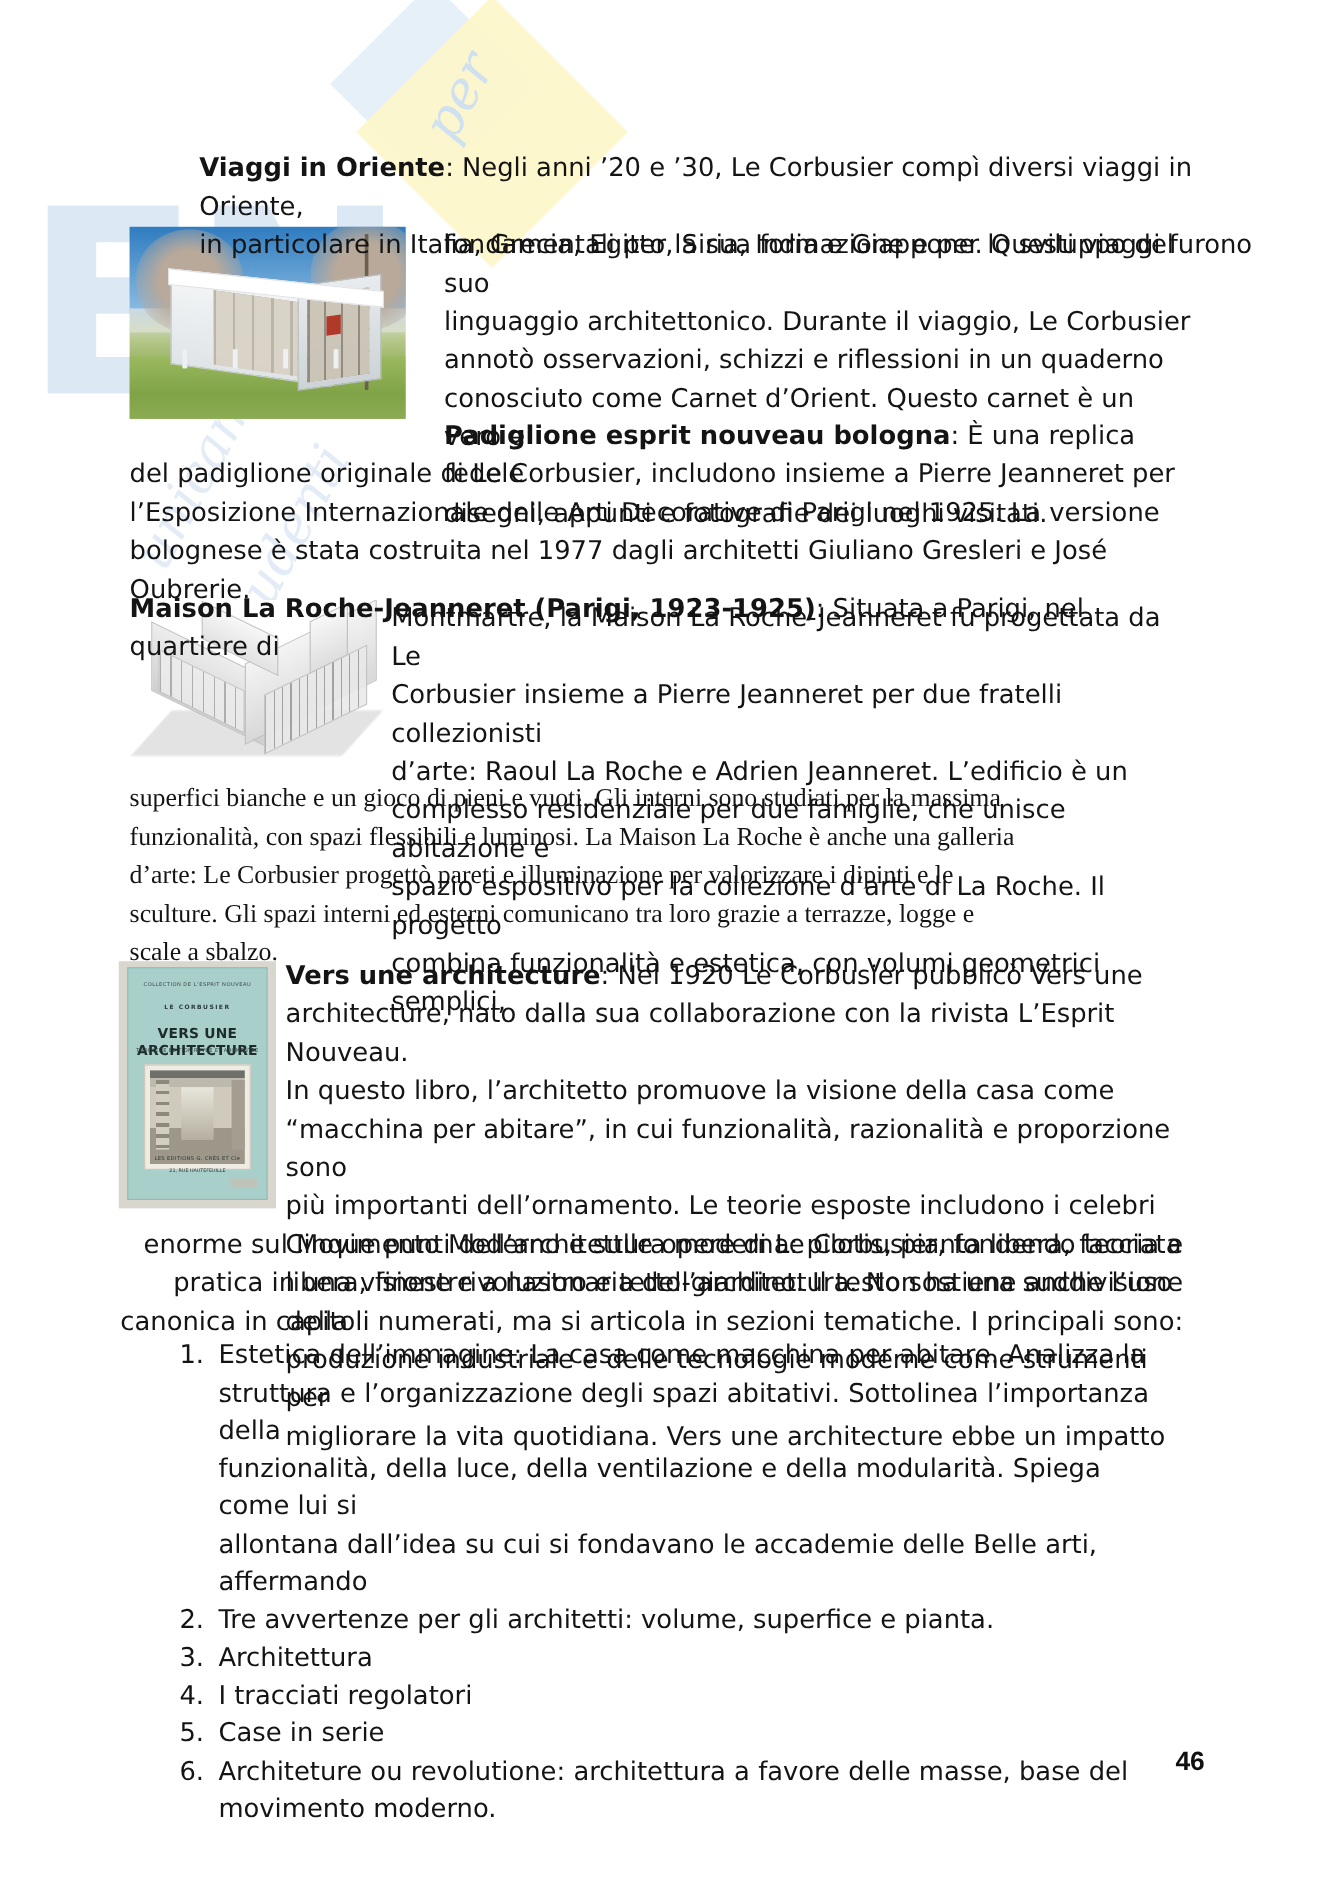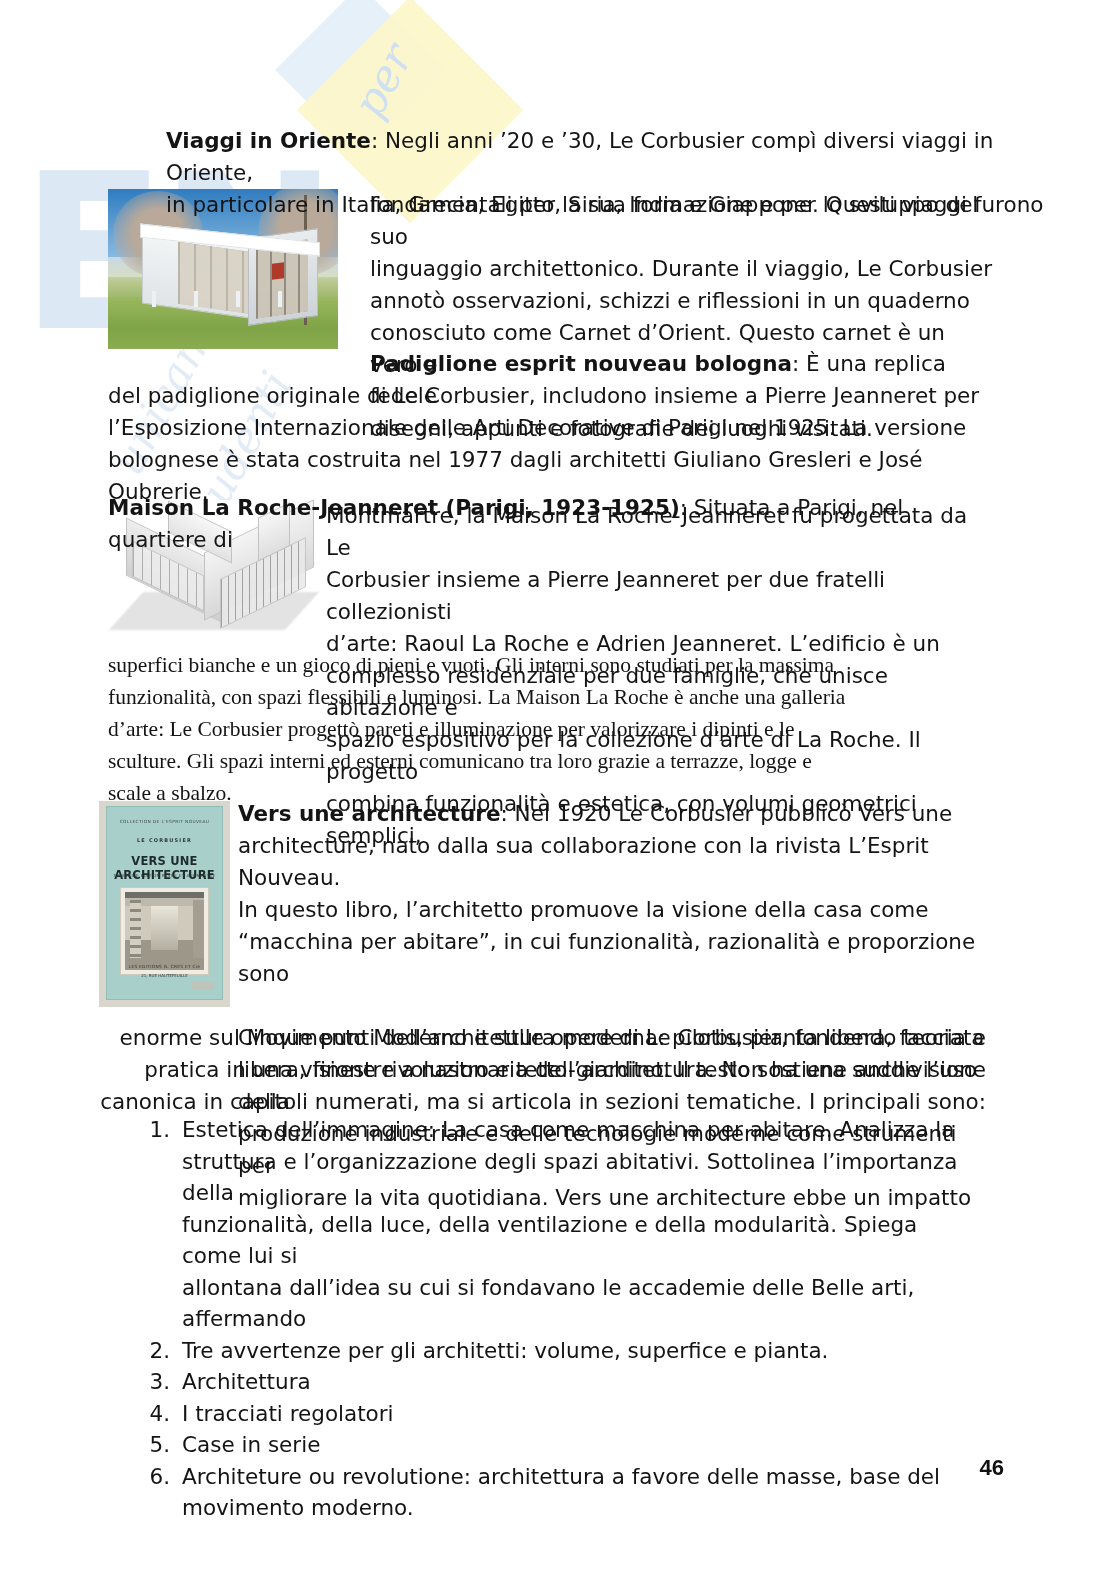--- a/index.html
+++ b/index.html
@@ -351,21 +351,21 @@
       <span>d’arte: Le Corbusier progettò pareti e illuminazione per valorizzare i dipinti e le</span><br>
       <span>sculture. Gli spazi interni ed esterni comunicano tra loro grazie a terrazze, logge e</span><br>
       <span>scale a sbalzo.</span>
     </div>
 
     <div class="para" style="left:238px; top:798px; width:760px;">
       <b>Vers une architecture</b><span>: </span><span>Nel 1920 Le Corbusier pubblicò Vers une</span><br>
       <span>architecture, nato dalla sua collaborazione con la rivista L’Esprit Nouveau.</span><br>
       <span>In questo libro, l’architetto promuove la visione della casa come</span><br>
       <span>“macchina per abitare”, in cui funzionalità, razionalità e proporzione sono</span><br>
-      <br>
+      <span>più importanti dell’ornamento. Le teorie esposte includono i celebri</span><br>
       <span>Cinque punti dell’architettura moderna: pilotis, pianta libera, facciata</span><br>
       <span>libera, finestre a nastro e tetto-giardino. Il testo sostiene anche l’uso della</span><br>
       <span>produzione industriale e delle tecnologie moderne come strumenti per</span><br>
       <span>migliorare la vita quotidiana. Vers une architecture ebbe un impatto</span>
     </div>
 
     <div class="para" style="left:96px; top:1022px; width:890px;text-align:right;">
       <span>enorme sul Movimento Moderno e sulle opere di Le Corbusier, fondendo teoria e</span><br>
       <span>pratica in una visione rivoluzionaria dell’architettura. Non ha una suddivisione</span><br>
       <span>canonica in capitoli numerati, ma si articola in sezioni tematiche. I principali sono:</span>

